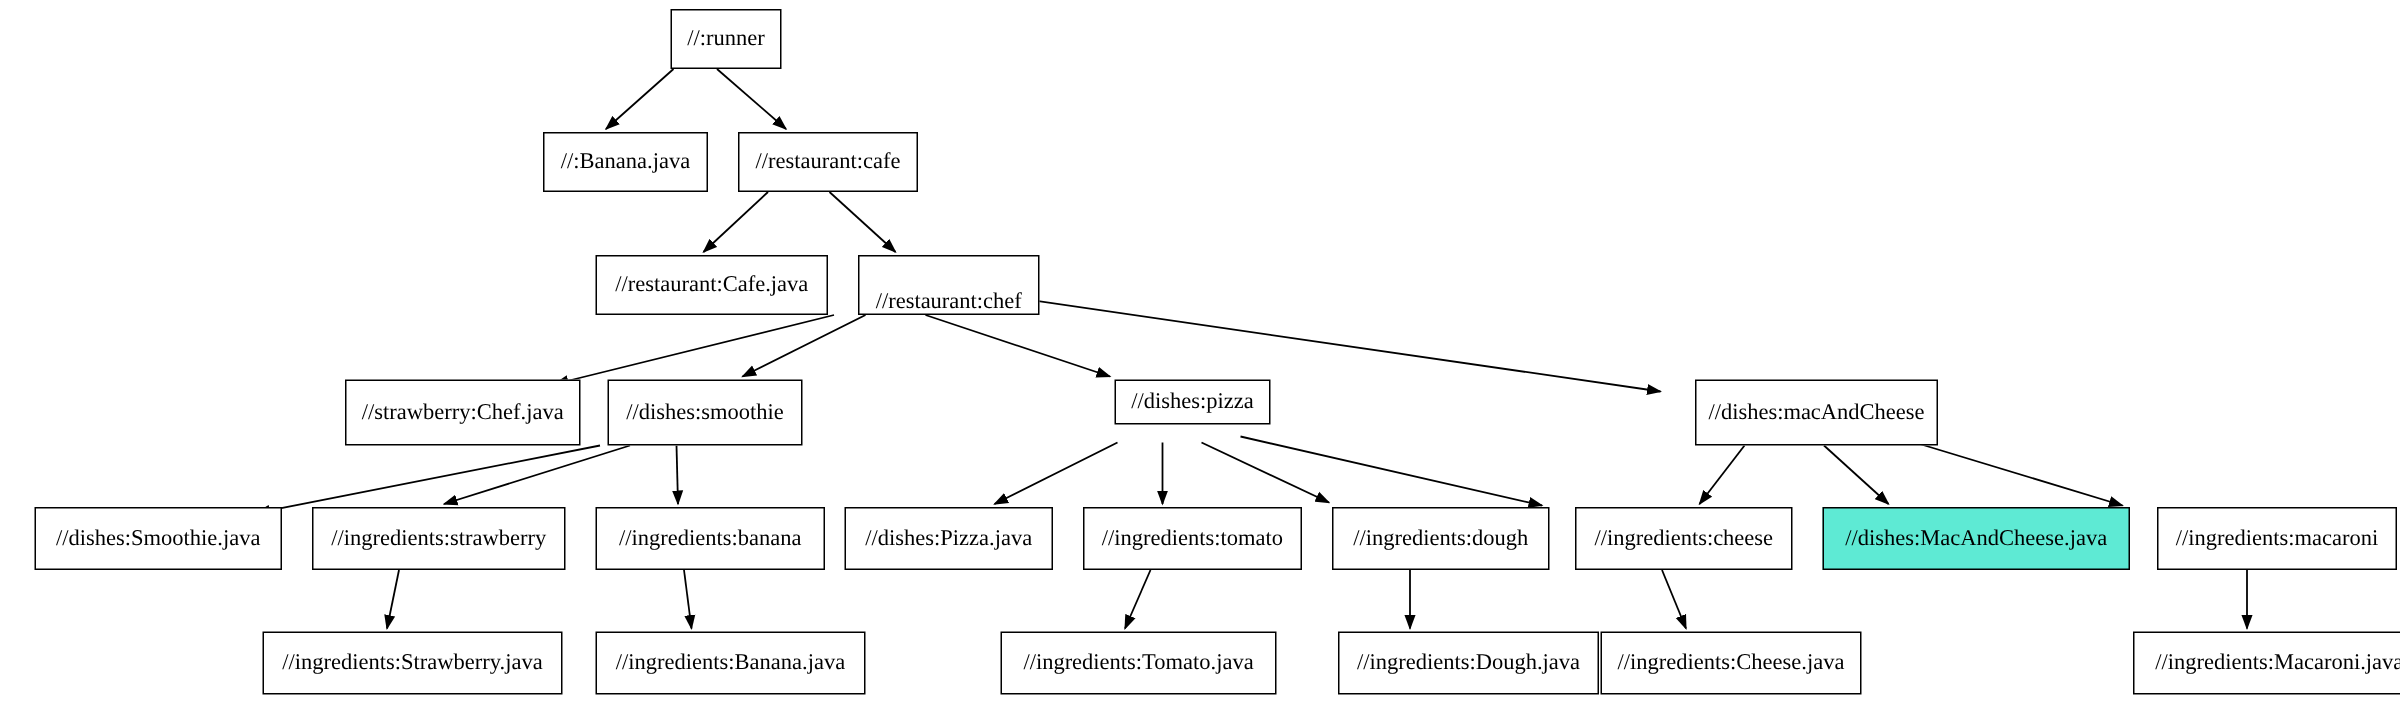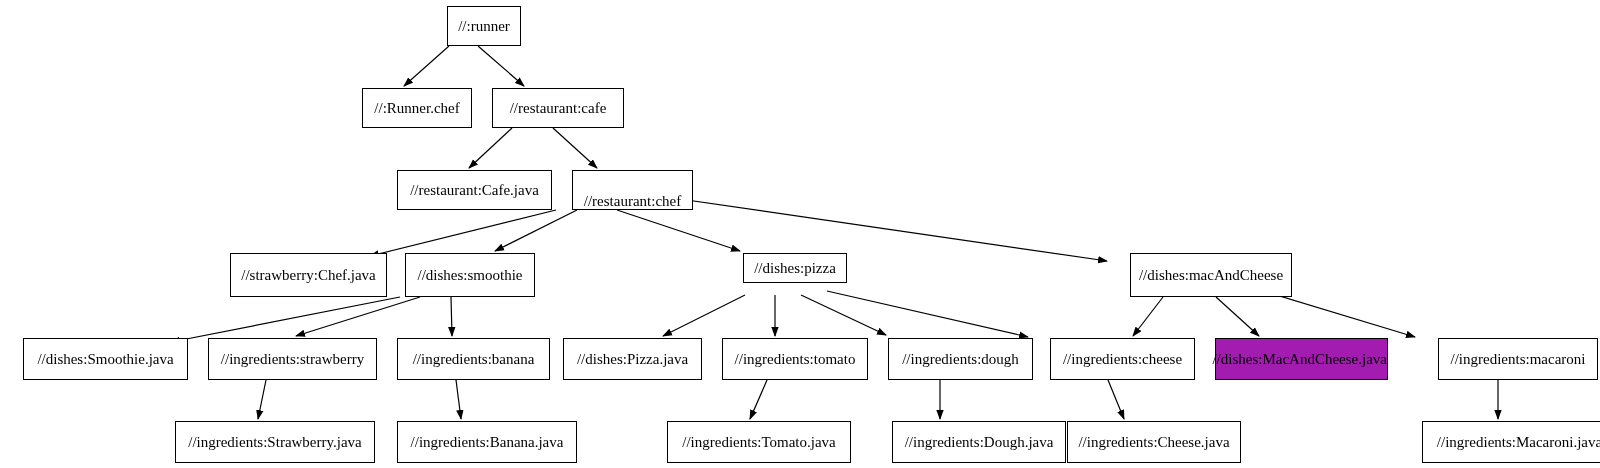--- a/index.html
+++ b/index.html
@@ -72,23 +72,23 @@
         <line x1="1216" y1="297" x2="1259" y2="336" stroke="#000000" stroke-width="1.2" marker-end="url(#arrowhead)"></line>
         <line x1="1270" y1="293" x2="1415" y2="337" stroke="#000000" stroke-width="1.2" marker-end="url(#arrowhead)"></line>
         <line x1="1498" y1="380" x2="1498" y2="419" stroke="#000000" stroke-width="1.2" marker-end="url(#arrowhead)"></line>
       </g>
   </svg>
   <div id="nodes">
       <div class="graph-node" style="left: 427px; top: 6px; width: 74px; height: 40px; border-color: rgb(0, 0, 0); background: rgb(255, 255, 255); color: rgb(0, 0, 0);">
         <span>//:runner</span>
       </div>
       <div class="graph-node" style="left: 342px; top: 88px; width: 110px; height: 40px; border-color: rgb(0, 0, 0); background: rgb(255, 255, 255); color: rgb(0, 0, 0);">
-        <span>//:Runner.chef</span>
+        <span>//:Banana.java</span>
       </div>
-      <div class="graph-node" style="left: 472px; top: 88px; width: 132px; height: 40px; border-color: rgb(0, 0, 0); background: rgb(255, 255, 255); color: rgb(0, 0, 0);">
+      <div class="graph-node" style="left: 472px; top: 88px; width: 120px; height: 40px; border-color: rgb(0, 0, 0); background: rgb(255, 255, 255); color: rgb(0, 0, 0);">
         <span>//restaurant:cafe</span>
       </div>
       <div class="graph-node" style="left: 377px; top: 170px; width: 155px; height: 40px; border-color: rgb(0, 0, 0); background: rgb(255, 255, 255); color: rgb(0, 0, 0);">
         <span>//restaurant:Cafe.java</span>
       </div>
       <div class="graph-node" style="left: 552px; top: 170px; width: 121px; height: 40px; border-color: rgb(0, 0, 0); background: rgb(255, 255, 255); color: rgb(0, 0, 0); align-items: flex-end;">
         <span>//restaurant:chef</span>
       </div>
       <div class="graph-node" style="left: 210px; top: 253px; width: 157px; height: 44px; border-color: rgb(0, 0, 0); background: rgb(255, 255, 255); color: rgb(0, 0, 0);">
         <span>//strawberry:Chef.java</span>
@@ -116,21 +116,21 @@
       </div>
       <div class="graph-node" style="left: 702px; top: 338px; width: 146px; height: 42px; border-color: rgb(0, 0, 0); background: rgb(255, 255, 255); color: rgb(0, 0, 0);">
         <span>//ingredients:tomato</span>
       </div>
       <div class="graph-node" style="left: 868px; top: 338px; width: 145px; height: 42px; border-color: rgb(0, 0, 0); background: rgb(255, 255, 255); color: rgb(0, 0, 0);">
         <span>//ingredients:dough</span>
       </div>
       <div class="graph-node" style="left: 1030px; top: 338px; width: 145px; height: 42px; border-color: rgb(0, 0, 0); background: rgb(255, 255, 255); color: rgb(0, 0, 0);">
         <span>//ingredients:cheese</span>
       </div>
-      <div class="graph-node" style="left: 1195px; top: 338px; width: 173px; height: 42px; border-color: rgb(0, 0, 0); background: #a21caf; color: rgb(0, 0, 0); justify-content: flex-end;">
+      <div class="graph-node" style="left: 1195px; top: 338px; width: 205px; height: 42px; border-color: rgb(0, 0, 0); background: #5eead4; color: rgb(0, 0, 0);">
         <span>//dishes:MacAndCheese.java</span>
       </div>
       <div class="graph-node" style="left: 1418px; top: 338px; width: 160px; height: 42px; border-color: rgb(0, 0, 0); background: rgb(255, 255, 255); color: rgb(0, 0, 0);">
         <span>//ingredients:macaroni</span>
       </div>
       <div class="graph-node" style="left: 155px; top: 421px; width: 200px; height: 42px; border-color: rgb(0, 0, 0); background: rgb(255, 255, 255); color: rgb(0, 0, 0);">
         <span>//ingredients:Strawberry.java</span>
       </div>
       <div class="graph-node" style="left: 377px; top: 421px; width: 180px; height: 42px; border-color: rgb(0, 0, 0); background: rgb(255, 255, 255); color: rgb(0, 0, 0);">
         <span>//ingredients:Banana.java</span>

